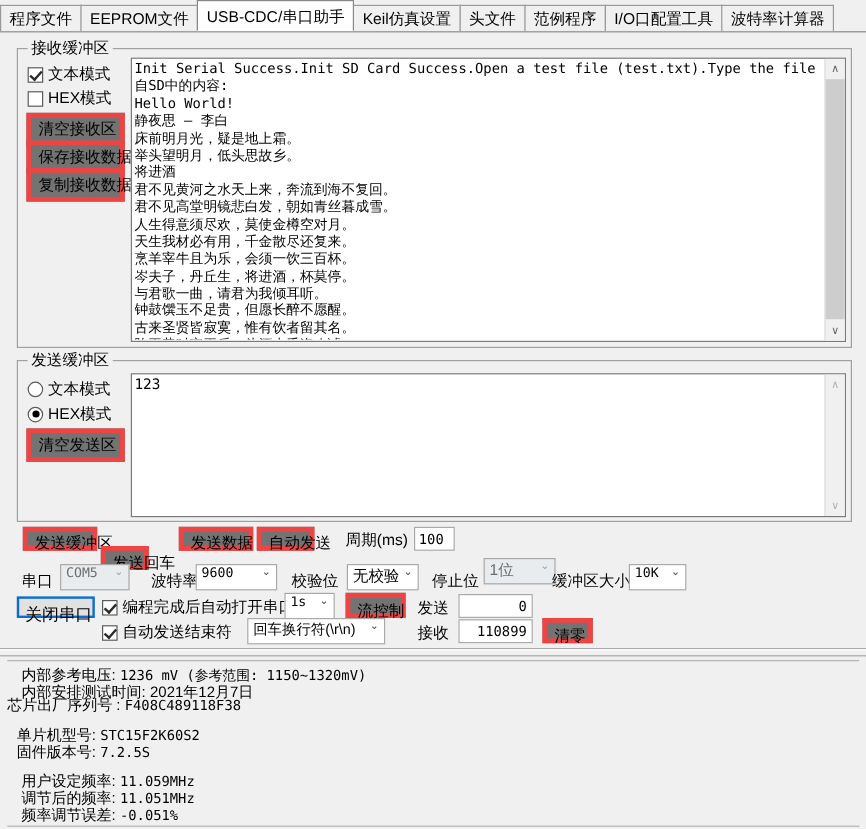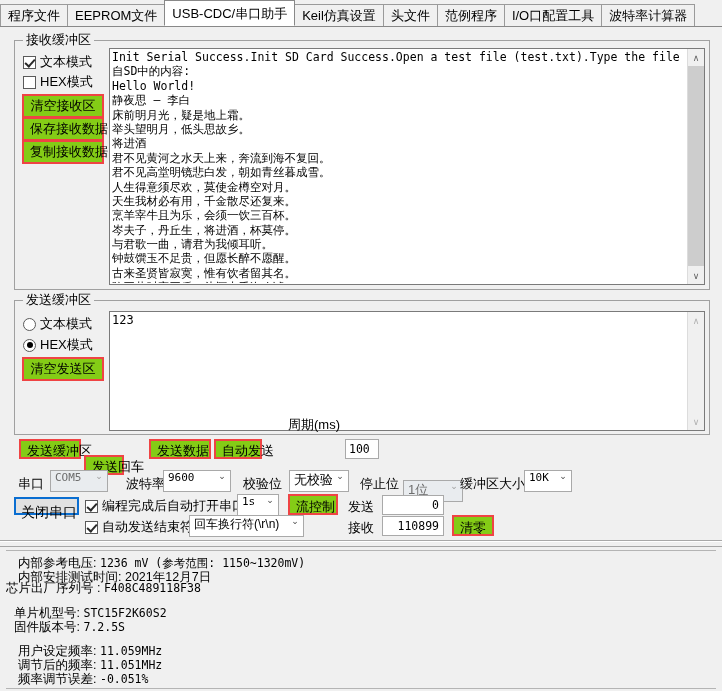--- a/index.html
+++ b/index.html
@@ -92,22 +92,22 @@
   }
   .ck.checked .radio:after{
     content:"";position:absolute;
     left:2.5px;top:2.5px;width:6px;height:6px;
     border-radius:50%;background:#000;
   }
 
   
   .btn{
     display:inline-block;
-    background:#84cc16;
-    border:2px solid #ef4444;
+    background:#737373;
+    border:4px solid #ef4444;
     font-size:13px;
     line-height:18px;
     padding:1px 6px;
     box-sizing:border-box;
     white-space:nowrap;
     cursor:default;
     color:#000;
     text-align:center;
   }
   .btn.focus{
@@ -288,21 +288,21 @@
     <div class="vsb">
       <div class="arrow up" style="color:#b0b0b0;">∧</div>
       <div class="arrow dn" style="color:#b0b0b0;">∨</div>
     </div>
   </div>
 
   <div class="btn" style="position:absolute;left:19px;top:439px;width:62px;height:20px;">发送缓冲区</div>
   <div class="btn" style="position:absolute;left:84px;top:455px;width:40px;height:20px;">发送回车</div>
   <div class="btn" style="position:absolute;left:149px;top:439px;width:62px;height:20px;">发送数据</div>
   <div class="btn" style="position:absolute;left:214px;top:439px;width:48px;height:20px;">自动发送</div>
-  <div class="lbl" style="position:absolute;left:288px;top:416px;">周期(ms)</div>
+  <div class="lbl" style="position:absolute;left:288px;top:441px;">周期(ms)</div>
   <div class="field" style="position:absolute;left:345px;top:439px;width:34px;text-align:left;padding-left:3px;">100</div>
 
   <div class="lbl" style="position:absolute;left:18px;top:475px;">串口</div>
   <div class="combo disabled" style="position:absolute;left:50px;top:470px;width:58px;">
     <span class="val">COM5</span>
     <span class="arw">⌄</span>
   </div>
 
   <div class="lbl" style="position:absolute;left:126px;top:475px;">波特率</div>
   <div class="combo" style="position:absolute;left:163px;top:470px;width:68px;">
@@ -310,21 +310,21 @@
     <span class="arw">⌄</span>
   </div>
 
   <div class="lbl" style="position:absolute;left:243px;top:475px;">校验位</div>
   <div class="combo" style="position:absolute;left:289px;top:470px;width:60px;">
     <span class="val cn">无校验</span>
     <span class="arw">⌄</span>
   </div>
 
   <div class="lbl" style="position:absolute;left:360px;top:475px;">停止位</div>
-  <div class="combo disabled" style="position:absolute;left:403px;top:480px;width:60px;">
+  <div class="combo disabled" style="position:absolute;left:403px;top:465px;width:60px;">
     <span class="val cn">1位</span>
     <span class="arw">⌄</span>
   </div>
 
   <div class="lbl" style="position:absolute;left:460px;top:475px;">缓冲区大小</div>
   <div class="combo" style="position:absolute;left:524px;top:470px;width:48px;">
     <span class="val">10K</span>
     <span class="arw">⌄</span>
   </div>
 
@@ -343,21 +343,21 @@
   <div class="btn" style="position:absolute;left:288px;top:494px;width:50px;height:21px;line-height:19px;">流控制</div>
   <div class="lbl" style="position:absolute;left:348px;top:498px;">发送</div>
   <div class="field" style="position:absolute;left:382px;top:495px;width:62px;">0</div>
 
   <div style="position:absolute;left:85px;top:518px;">
     <span class="ck checked">
         <span class="box"></span>
         <span>自动发送结束符</span>
       </span>
   </div>
-  <div class="combo" style="position:absolute;left:189px;top:515px;width:115px;">
+  <div class="combo" style="position:absolute;left:206px;top:515px;width:115px;">
     <span class="val cn" style="font-size:12px;">回车换行符(\r\n)</span>
     <span class="arw">⌄</span>
   </div>
   <div class="lbl" style="position:absolute;left:348px;top:519px;">接收</div>
   <div class="field" style="position:absolute;left:382px;top:516px;width:62px;">110899</div>
   <div class="btn" style="position:absolute;left:452px;top:515px;width:42px;height:21px;line-height:19px;">清零</div>
 
   <div class="divider" style="top:540px;"></div>
 
   <div id="statuspanel">

